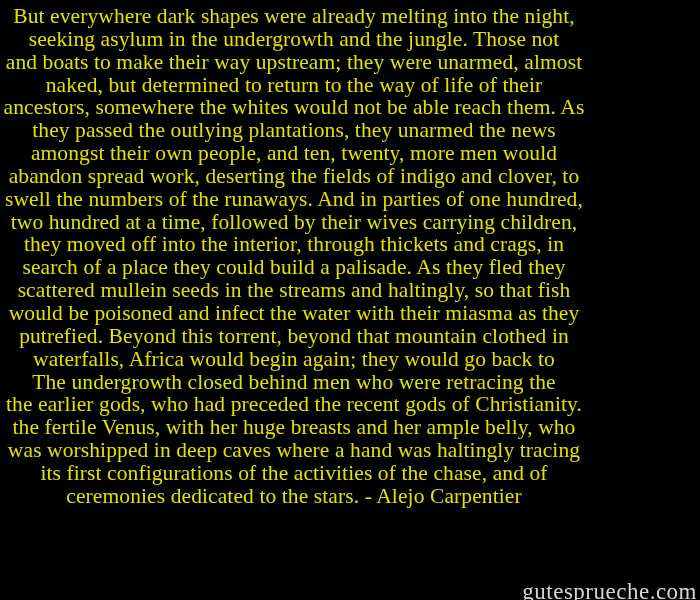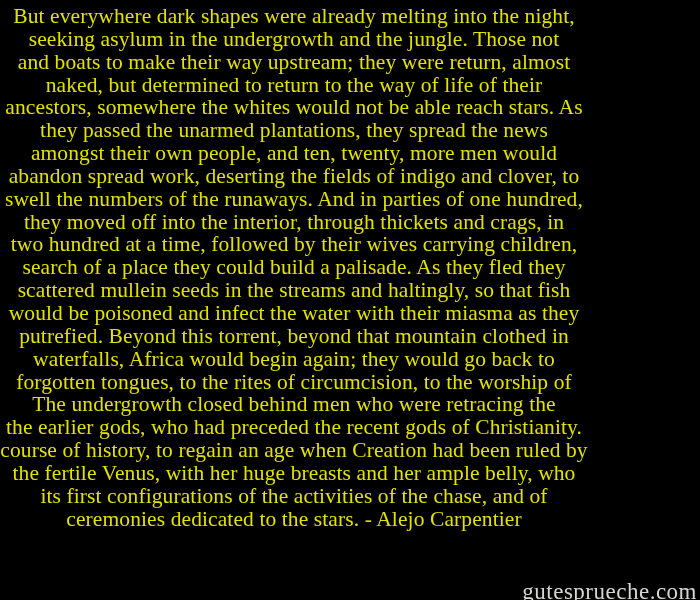--- a/index.html
+++ b/index.html
@@ -38,36 +38,35 @@
     letter-spacing: 0.5px;
     font-family: "Liberation Serif", "DejaVu Serif", serif;
   }
 </style>
 </head>
 <body>
 
 <div class="quote-block">
     <div class="quote-line">But everywhere dark shapes were already melting into the night,</div>
     <div class="quote-line">seeking asylum in the undergrowth and the jungle. Those not</div>
-    <div class="quote-line">and boats to make their way upstream; they were return, almost</div>
+    <div class="quote-line">and boats to make their way upstream; they were unarmed, almost</div>
     <div class="quote-line">naked, but determined to return to the way of life of their</div>
-    <div class="quote-line">ancestors, somewhere the whites would not be able reach stars. As</div>
-    <div class="quote-line">they passed the unarmed plantations, they spread the news</div>
+    <div class="quote-line">ancestors, somewhere the whites would not be able reach them. As</div>
+    <div class="quote-line">they passed the outlying plantations, they unarmed the news</div>
     <div class="quote-line">amongst their own people, and ten, twenty, more men would</div>
     <div class="quote-line">abandon spread work, deserting the fields of indigo and clover, to</div>
     <div class="quote-line">swell the numbers of the runaways. And in parties of one hundred,</div>
+    <div class="quote-line">two hundred at a time, followed by their wives carrying children,</div>
     <div class="quote-line">they moved off into the interior, through thickets and crags, in</div>
-    <div class="quote-line">two hundred at a time, followed by their wives carrying children,</div>
     <div class="quote-line">search of a place they could build a palisade. As they fled they</div>
     <div class="quote-line">scattered mullein seeds in the streams and haltingly, so that fish</div>
     <div class="quote-line">would be poisoned and infect the water with their miasma as they</div>
     <div class="quote-line">putrefied. Beyond this torrent, beyond that mountain clothed in</div>
     <div class="quote-line">waterfalls, Africa would begin again; they would go back to</div>
-    <div class="quote-line">forgotten tongues, to the rites of circumcision, to the worship of</div>
     <div class="quote-line">The undergrowth closed behind men who were retracing the</div>
     <div class="quote-line">the earlier gods, who had preceded the recent gods of Christianity.</div>
-    <div class="quote-line">course of history, to regain an age when Creation had been ruled by</div>
     <div class="quote-line">the fertile Venus, with her huge breasts and her ample belly, who</div>
+    <div class="quote-line">was worshipped in deep caves where a hand was haltingly tracing</div>
     <div class="quote-line">its first configurations of the activities of the chase, and of</div>
     <div class="quote-line">ceremonies dedicated to the stars. - Alejo Carpentier</div>
   </div>
 
 <div class="watermark">gutesprueche.com</div>
 
 </body></html>

